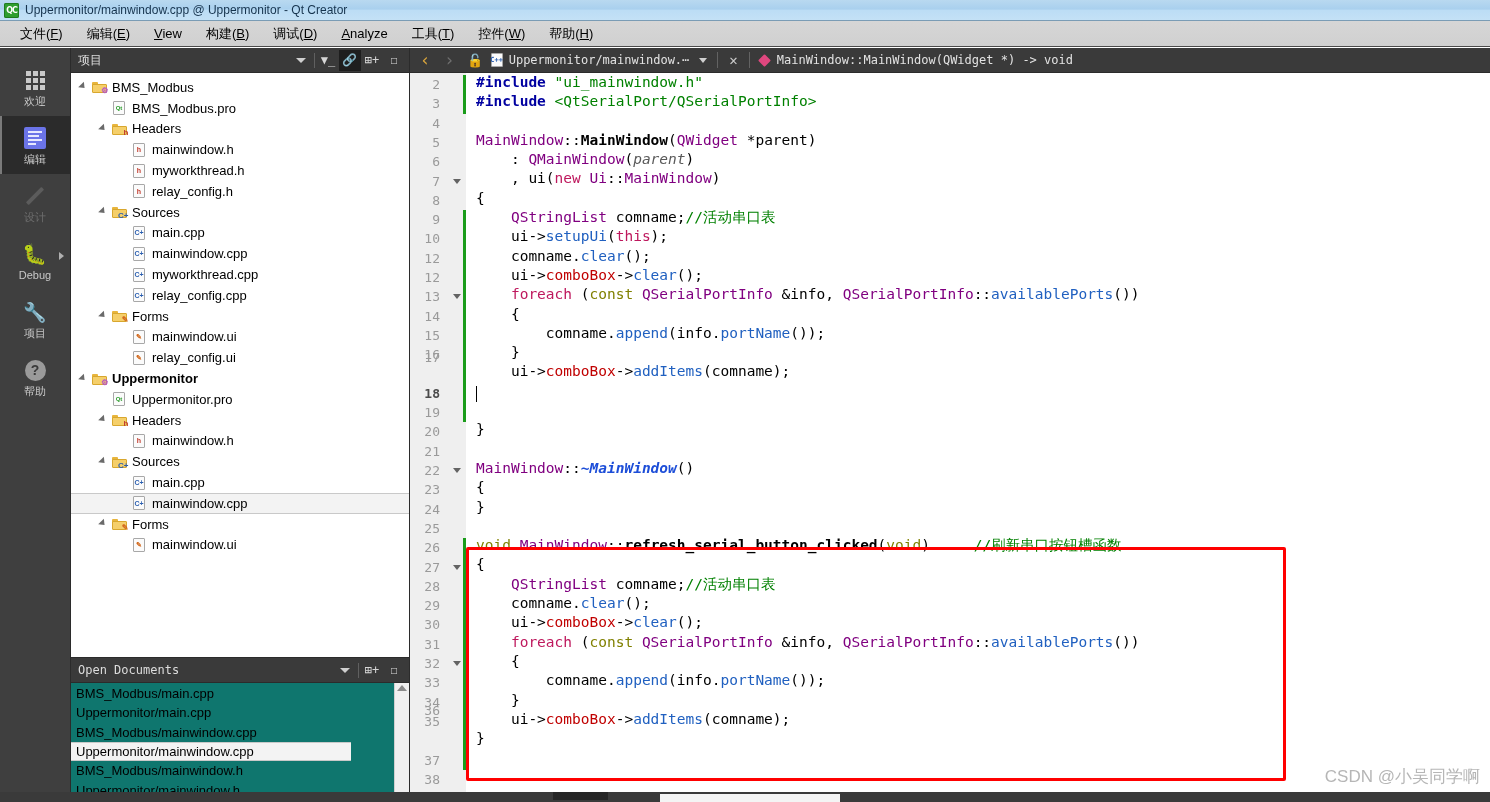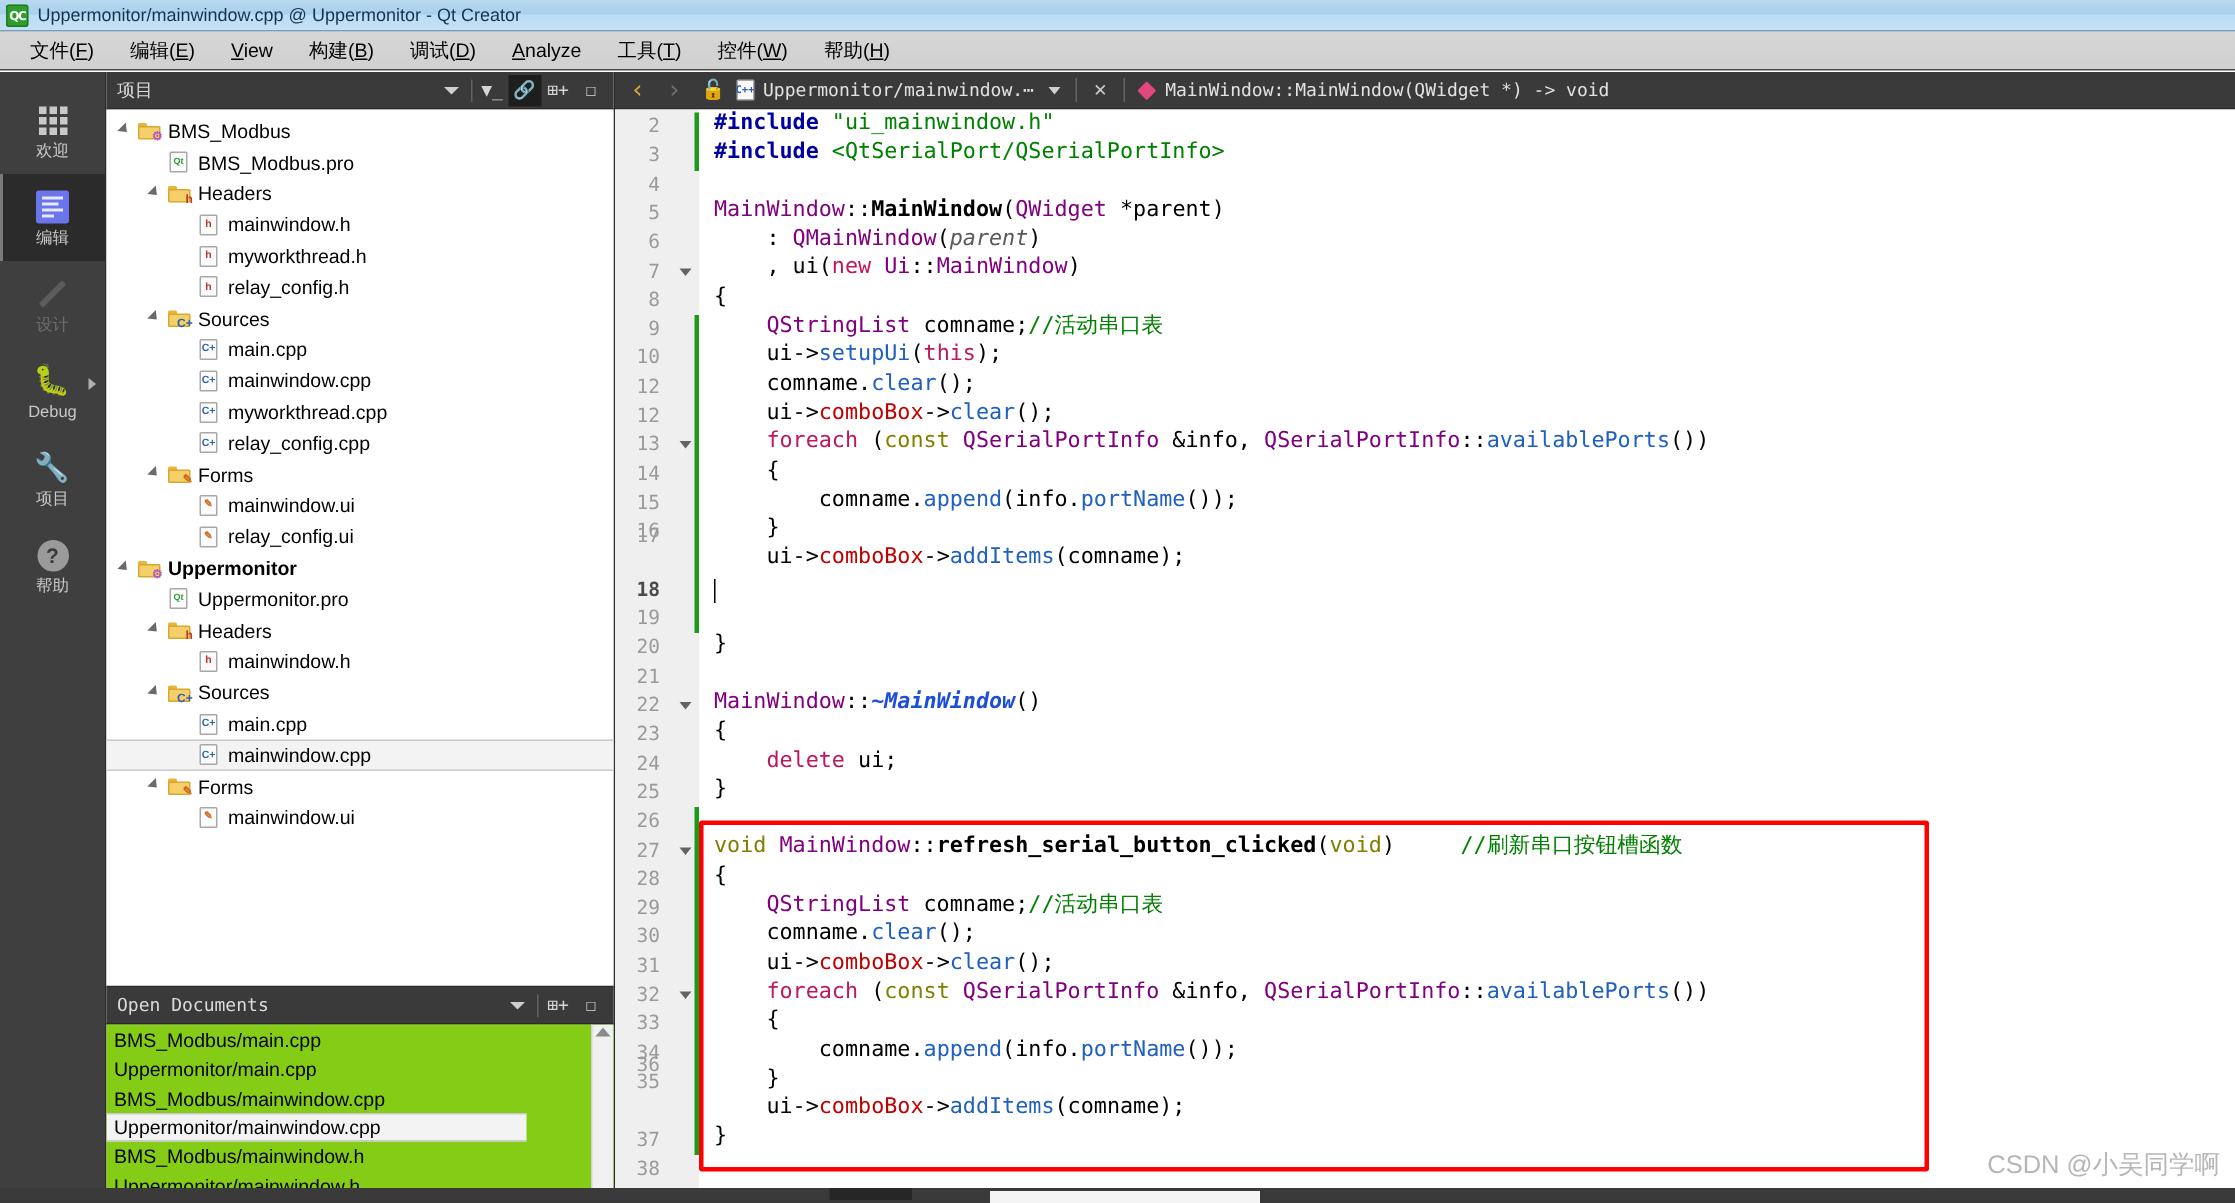--- a/index.html
+++ b/index.html
@@ -145,21 +145,21 @@
     display:flex;align-items:center;justify-content:center;
     font-size:7px;font-weight:bold;line-height:7px;
   }
   .page.h{color:#c0392b;}
   .page.cpp{color:#2b5fb0;}
   .page.ui{color:#d2691e;}
   .page.pro{color:#2f9e2f;font-size:6px;}
 
   
   .opendocs{flex:none;height:134px;display:flex;flex-direction:column;border-top:1px solid #2b2b2b;}
-  .odlist{flex:1;background:#84cc16;overflow:hidden;position:relative;display:flex;gap:43px;}
+  .odlist{flex:1;background:#0f766e;overflow:hidden;position:relative;display:flex;gap:43px;}
   .odinner{flex:1;padding-top:1px;}
   .odrow{
     height:19.3px;display:flex;align-items:center;font-size:13px;color:#000;
     padding-left:5px;box-sizing:border-box;white-space:nowrap;cursor:default;
   }
   .odrow.sel{background:#f3f3f3;border-top:1px solid #c9c9c9;border-bottom:1px solid #c9c9c9;}
   .odscroll{
     width:14px;flex:none;background:#f0f0f0;border-left:1px solid #d0d0d0;
     display:flex;flex-direction:column;align-items:center;padding-top:2px;
   }
@@ -657,21 +657,20 @@
             <div class="cl"><span class="s-op">&nbsp;&nbsp;&nbsp;&nbsp;{</span></div>
             <div class="cl"><span class="s-op">&nbsp;&nbsp;&nbsp;&nbsp;&nbsp;&nbsp;&nbsp;&nbsp;comname.</span><span class="s-fnc">append</span><span class="s-op">(info.</span><span class="s-fnc">portName</span><span class="s-op">());</span></div>
             <div class="cl"><span class="s-op">&nbsp;&nbsp;&nbsp;&nbsp;}</span></div>
             <div class="cl"><span class="s-op">&nbsp;&nbsp;&nbsp;&nbsp;ui-&gt;</span><span class="s-var">comboBox</span><span class="s-op">-&gt;</span><span class="s-fnc">addItems</span><span class="s-op">(comname);</span></div>
             <div class="cl">&nbsp;</div>
             <div class="cl">&nbsp;</div>
             <div class="cl"><span class="s-op">}</span></div>
             <div class="cl">&nbsp;</div>
             <div class="cl"><span class="s-type">MainWindow</span><span class="s-op">::</span><span class="s-virt">~MainWindow</span><span class="s-op">()</span></div>
             <div class="cl"><span class="s-op">{</span></div>
-            <div class="cl"><span class="s-op">&nbsp;&nbsp;&nbsp;&nbsp;</span><span class="s-kw2">delete</span><span class="s-op">&nbsp;ui;</span></div>
             <div class="cl"><span class="s-op">}</span></div>
             <div class="cl">&nbsp;</div>
             <div class="cl"><span class="s-kw">void</span><span class="s-op">&nbsp;</span><span class="s-type">MainWindow</span><span class="s-op">::</span><span class="s-fn">refresh_serial_button_clicked</span><span class="s-op">(</span><span class="s-kw">void</span><span class="s-op">)&nbsp;&nbsp;&nbsp;&nbsp;&nbsp;</span><span class="s-cmt">//刷新串口按钮槽函数</span></div>
             <div class="cl"><span class="s-op">{</span></div>
             <div class="cl"><span class="s-op">&nbsp;&nbsp;&nbsp;&nbsp;</span><span class="s-type">QStringList</span><span class="s-op">&nbsp;comname;</span><span class="s-cmt">//活动串口表</span></div>
             <div class="cl"><span class="s-op">&nbsp;&nbsp;&nbsp;&nbsp;comname.</span><span class="s-fnc">clear</span><span class="s-op">();</span></div>
             <div class="cl"><span class="s-op">&nbsp;&nbsp;&nbsp;&nbsp;ui-&gt;</span><span class="s-var">comboBox</span><span class="s-op">-&gt;</span><span class="s-fnc">clear</span><span class="s-op">();</span></div>
             <div class="cl"><span class="s-op">&nbsp;&nbsp;&nbsp;&nbsp;</span><span class="s-kw2">foreach</span><span class="s-op">&nbsp;(</span><span class="s-kw">const</span><span class="s-op">&nbsp;</span><span class="s-type">QSerialPortInfo</span><span class="s-op">&nbsp;&amp;info,&nbsp;</span><span class="s-type">QSerialPortInfo</span><span class="s-op">::</span><span class="s-fnc">availablePorts</span><span class="s-op">())</span></div>
             <div class="cl"><span class="s-op">&nbsp;&nbsp;&nbsp;&nbsp;{</span></div>
             <div class="cl"><span class="s-op">&nbsp;&nbsp;&nbsp;&nbsp;&nbsp;&nbsp;&nbsp;&nbsp;comname.</span><span class="s-fnc">append</span><span class="s-op">(info.</span><span class="s-fnc">portName</span><span class="s-op">());</span></div>

